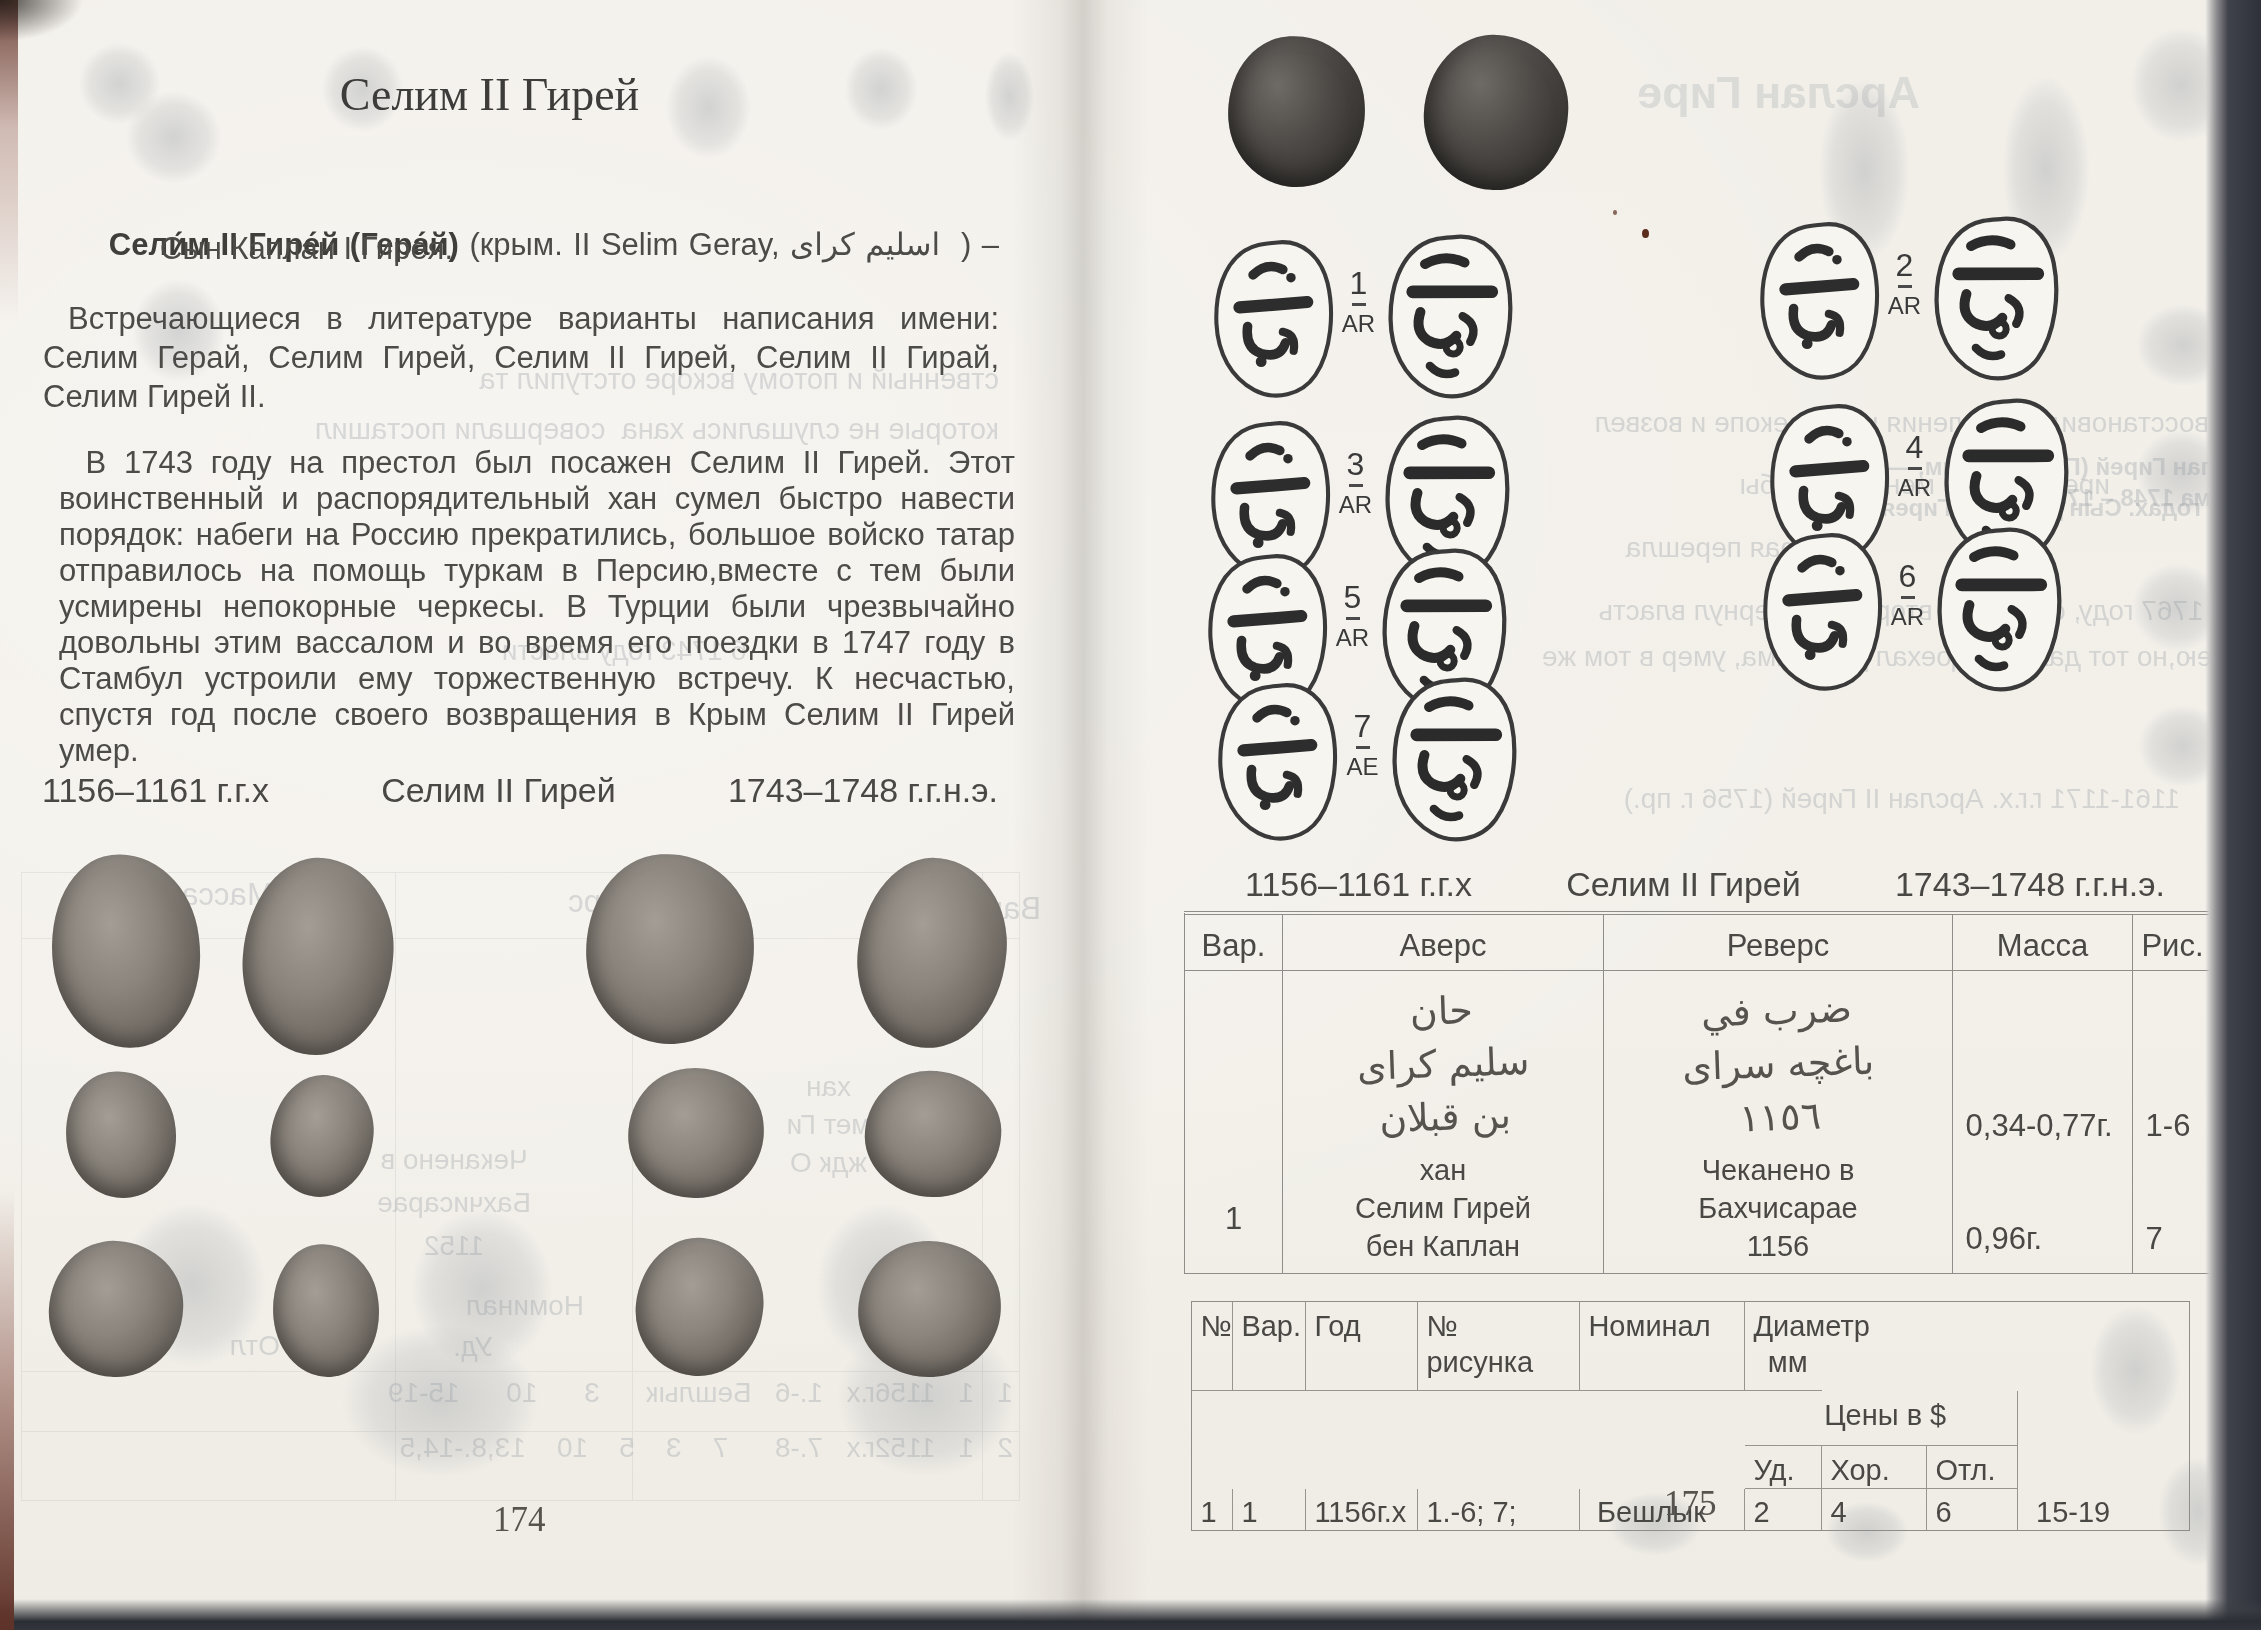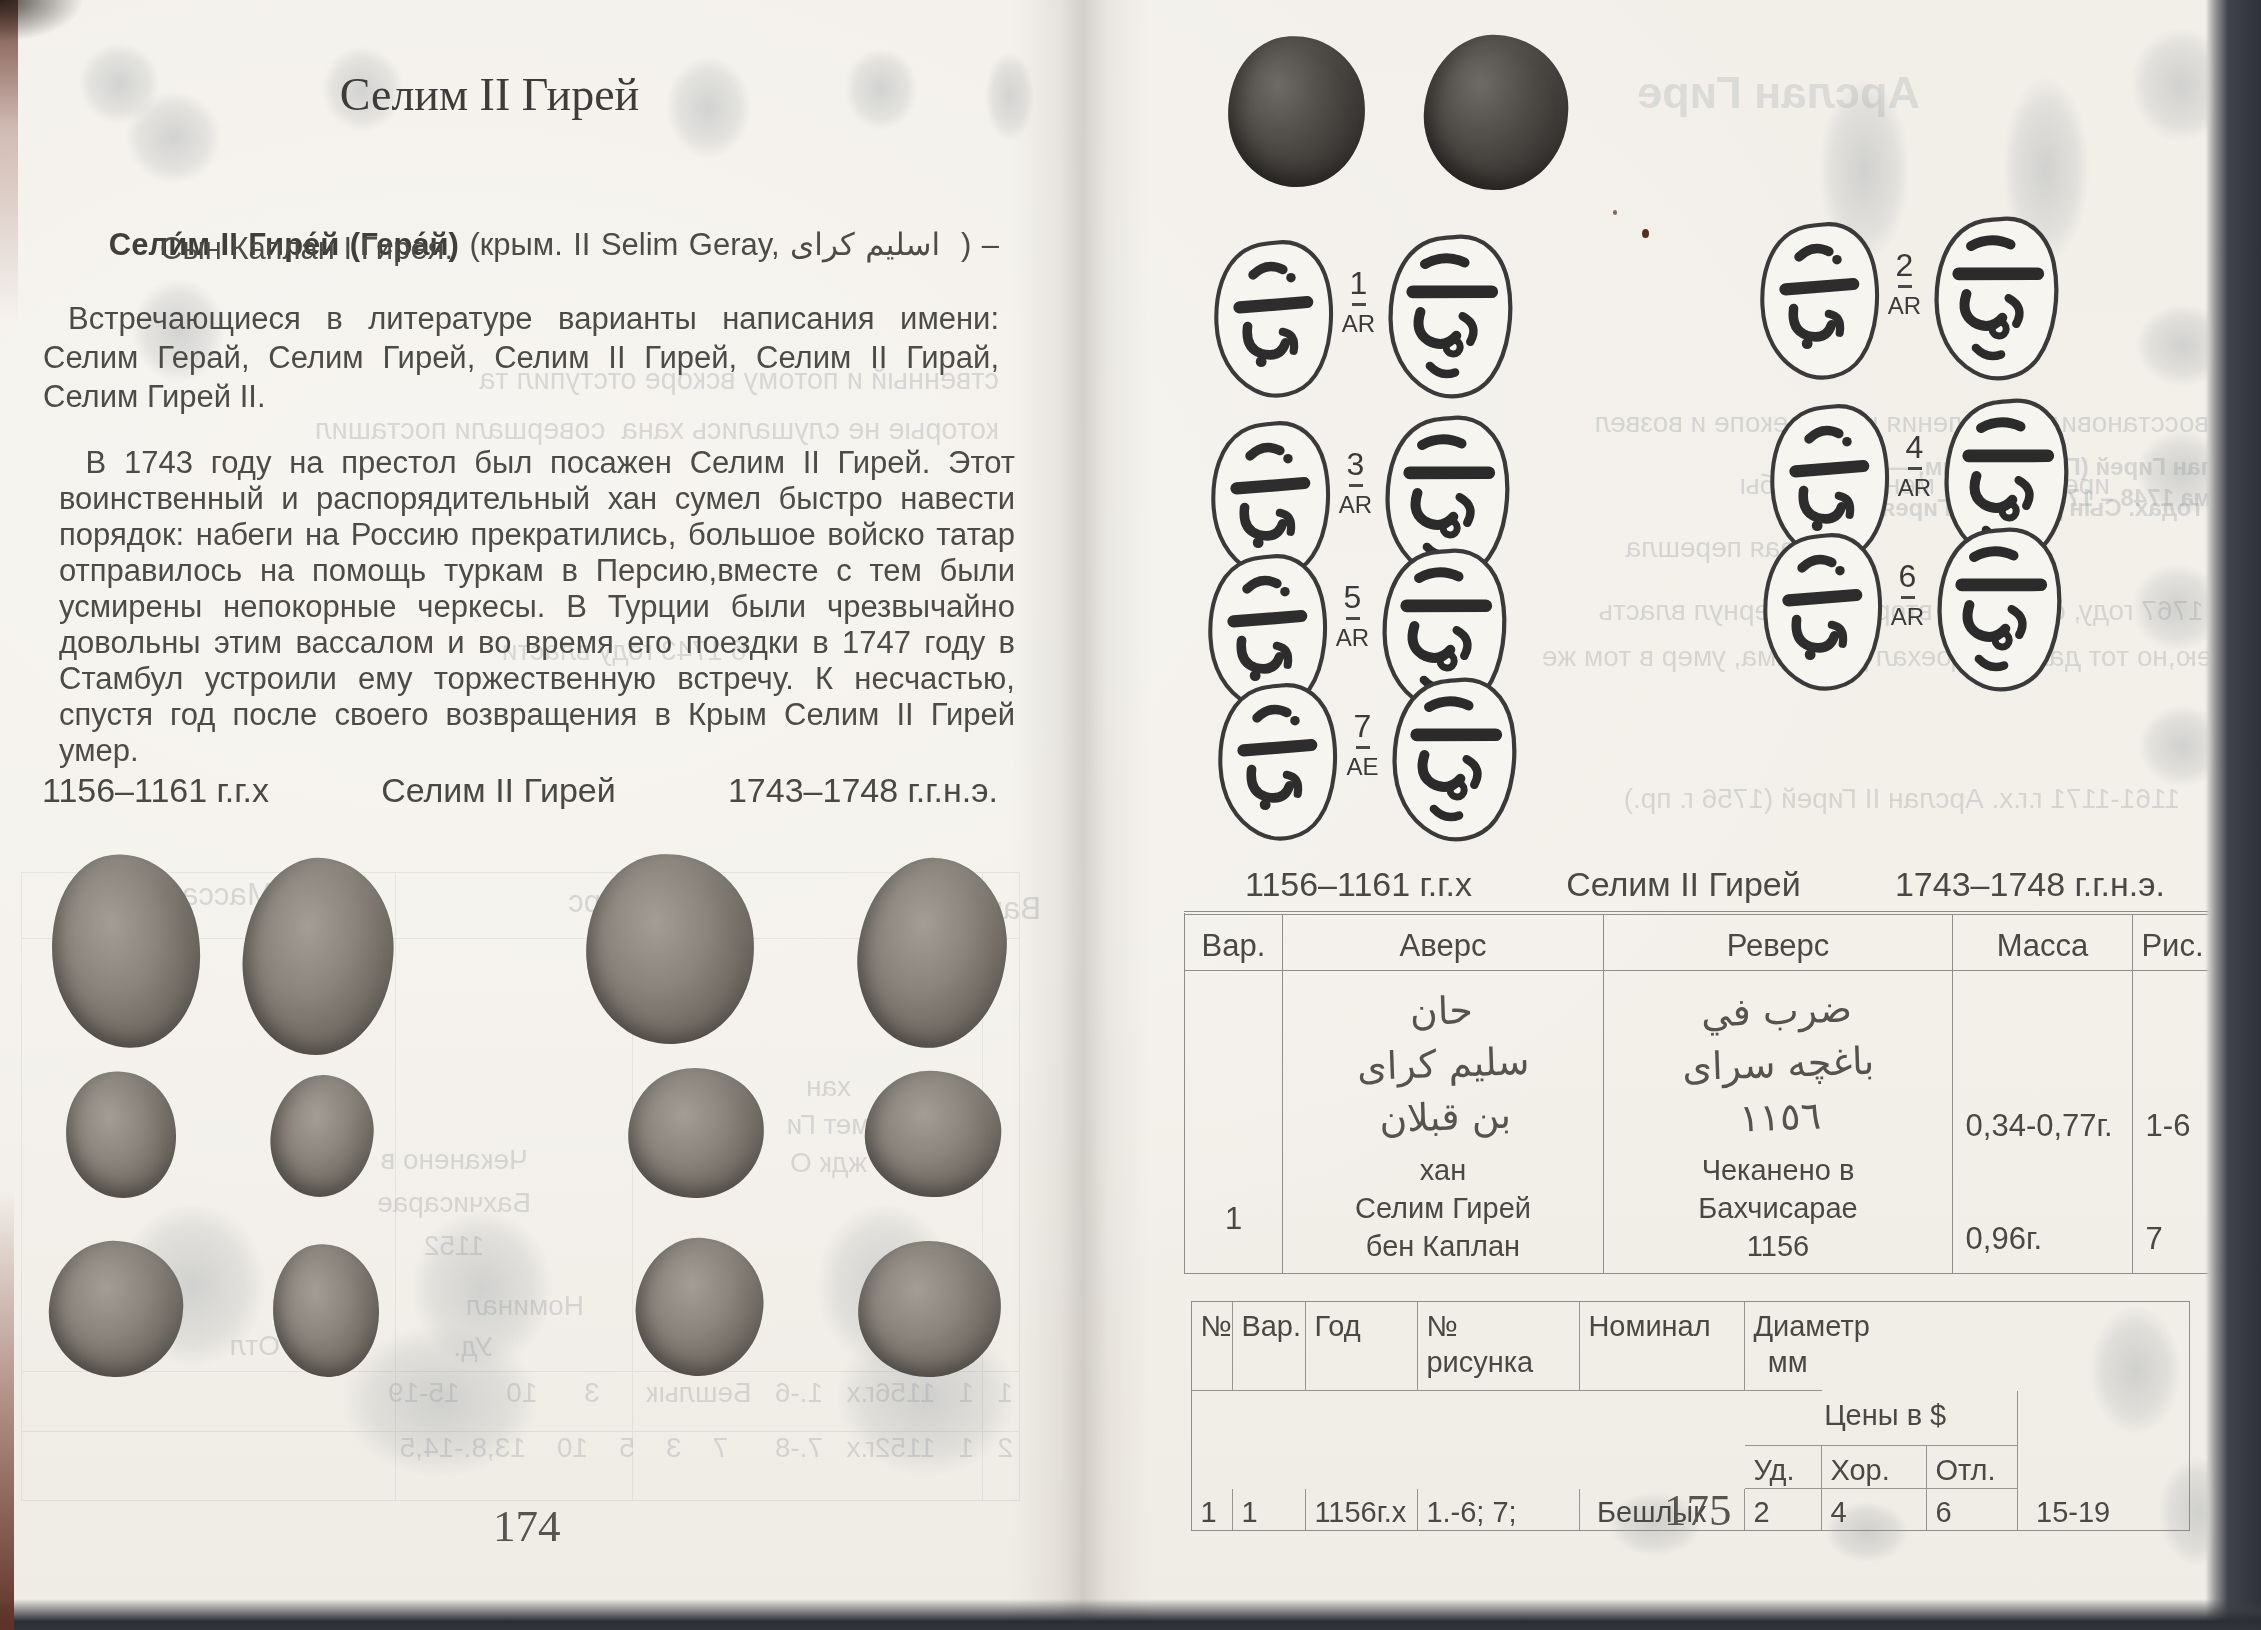--- a/index.html
+++ b/index.html
@@ -51,21 +51,21 @@
         text-align:justify;text-align-last:justify;padding-left:24px;box-sizing:border-box;}
   #p1l2{position:absolute;left:43px;top:231px;width:956px;font-size:31px;display:flex;}
   #p1l2 .sp{width:117px;}
   #p2{position:absolute;left:43px;top:299px;width:956px;font-size:31px;line-height:39px;
       text-align:justify;text-indent:25px;margin:0;}
   #p3{position:absolute;left:43px;top:429px;width:956px;font-size:31px;line-height:36px;
       text-align:justify;text-indent:26.6px;margin:16px;}
   .rangeline{position:absolute;display:flex;justify-content:space-between;font-size:34px;color:#4a4845;}
   #rangeL{left:42px;top:771px;width:956px;}
   #rangeR{left:1245px;top:865px;width:920px;}
-  .pagenum{position:absolute;font-family:"Liberation Serif",serif;font-size:45px;color:#57534e;}
+  .pagenum{position:absolute;font-family:"Liberation Serif",serif;font-size:35px;color:#57534e;}
   #pn174{left:493px;top:1500px;}
   #pn175{left:1664px;top:1484px;}
 
   
   .photocoin{position:absolute;border-radius:48% 52% 50% 50% / 53% 47% 52% 48%;
      background:radial-gradient(ellipse at 42% 35%, #a49d95 0%, #8a847c 38%, #6c665f 70%, #524d47 100%);
      box-shadow:inset 4.2px -5.6px 18px rgba(0,0,0,.33), inset -3.5px 4.9px 12.6px rgba(255,255,255,.10);}
   .photocoin.dk{background:radial-gradient(ellipse at 38% 32%, #6e6a66 0%, #55514d 32%, #3f3c39 62%, #2e2c29 100%);
      box-shadow:inset 5.6px -7px 21px rgba(0,0,0,.45), inset -4.2px 5.6px 14px rgba(255,255,255,.06);}
   #cl1{left:52px;top:854px;width:148px;height:194px;transform:rotate(-7deg);}

